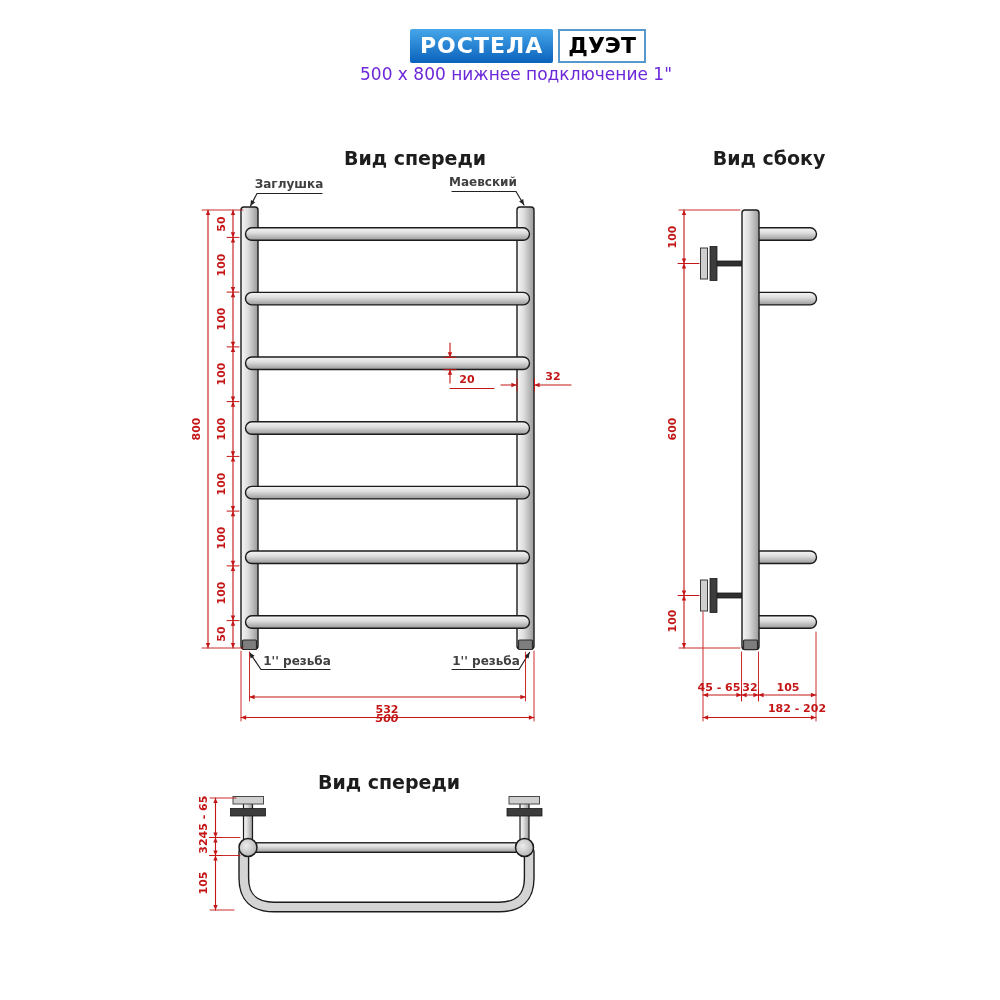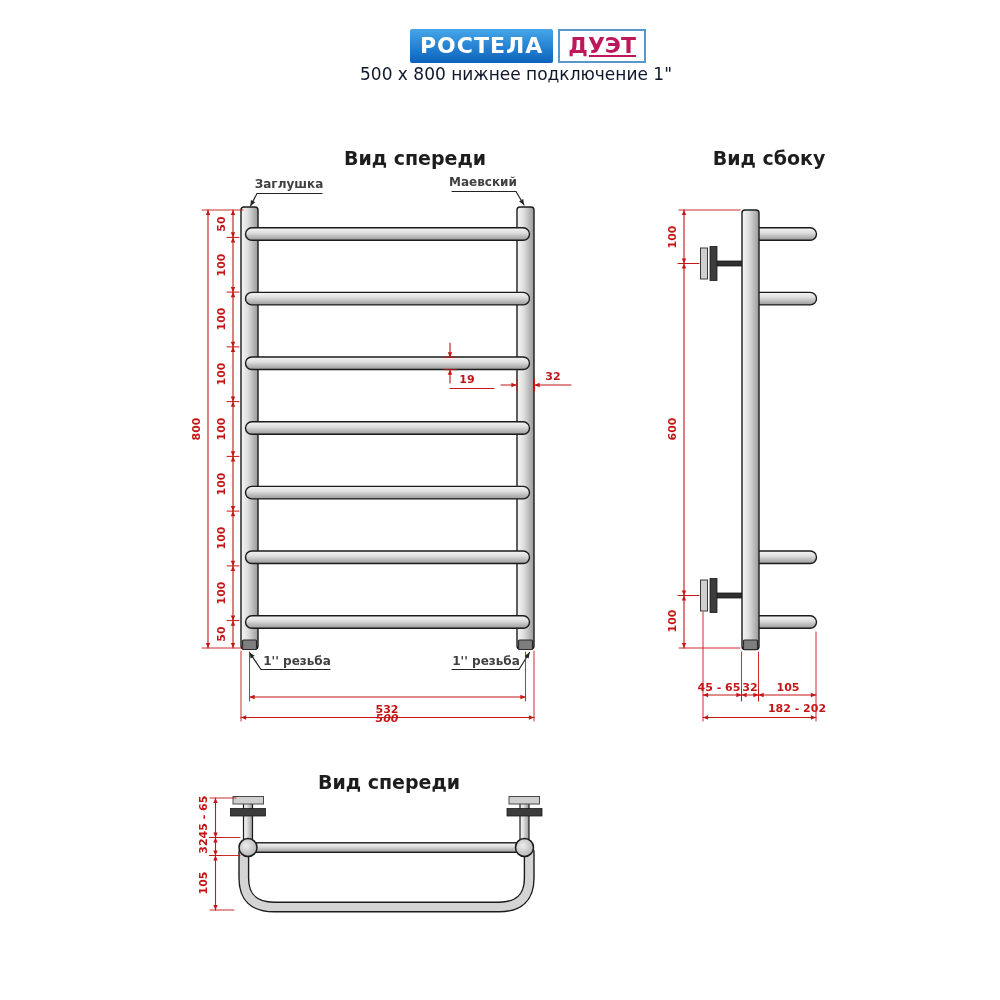--- a/index.html
+++ b/index.html
@@ -4,26 +4,26 @@
 <style>
   html,body{margin:0;padding:0;background:#ffffff;}
   #stage{position:relative;width:887px;height:1000px;background:#fff;overflow:hidden;
          font-family:"DejaVu Sans","Liberation Sans",sans-serif;}
   #draw{position:absolute;left:0;top:0;}
   .lbl{position:absolute;transform:translate(-50%,-50%);white-space:nowrap;line-height:1;}
   .rot{transform:translate(-50%,-50%) rotate(-90deg);}
   .dim{color:#c41616;font-size:11px;font-weight:bold;}
   .blk{color:#404040;font-size:12px;font-weight:bold;}
   .vtitle{color:#1d1d1d;font-size:19px;font-weight:bold;}
-  .subtitle{color:#0f172a;font-size:17px;}
+  .subtitle{color:#6d28d9;font-size:17px;}
   #logo{position:absolute;left:410px;top:29px;display:flex;gap:5px;align-items:stretch;}
   .brand{background:linear-gradient(#46a6e9,#0b62bc);color:#fff;font-size:22px;font-weight:bold;
          padding:4px 10px 5px 10px;border-radius:2px;letter-spacing:1px;}
-  .series{background:#fff;border:2px solid #5697cc;color:#be185d;font-size:22px;font-weight:bold;
-         padding:2px 8px 3px 8px;text-decoration:underline;}
+  .series{background:#fff;border:2px solid #5697cc;color:#000000;font-size:22px;font-weight:bold;
+         padding:2px 8px 3px 8px;}
 </style>
 </head>
 <body>
 
 <div id="stage">
 
 <svg id="draw" width="1000" height="1000" viewBox="0 0 1000 1000">
   <defs>
     <linearGradient id="gv" x1="0" y1="0" x2="0" y2="1">
       <stop offset="0" stop-color="#f6f6f6"></stop>
@@ -216,21 +216,21 @@
   <span class="lbl rot dim" style="left:196px;top:429px;">800</span>
   <span class="lbl rot dim" style="left:221px;top:224px;">50</span>
   <span class="lbl rot dim" style="left:221px;top:265px;">100</span>
   <span class="lbl rot dim" style="left:221px;top:319px;">100</span>
   <span class="lbl rot dim" style="left:221px;top:374px;">100</span>
   <span class="lbl rot dim" style="left:221px;top:429px;">100</span>
   <span class="lbl rot dim" style="left:221px;top:484px;">100</span>
   <span class="lbl rot dim" style="left:221px;top:538px;">100</span>
   <span class="lbl rot dim" style="left:221px;top:593px;">100</span>
   <span class="lbl rot dim" style="left:221px;top:634px;">50</span>
-  <span class="lbl dim" style="left:467px;top:379px;">19</span>
+  <span class="lbl dim" style="left:467px;top:379px;">20</span>
   <span class="lbl dim" style="left:553px;top:376px;">32</span>
   <span class="lbl dim" style="left:387px;top:718px;font-style:italic;">500</span>
   <span class="lbl dim" style="left:387px;top:709px;">532</span>
 
   <span class="lbl rot dim" style="left:672px;top:237px;">100</span>
   <span class="lbl rot dim" style="left:672px;top:429px;">600</span>
   <span class="lbl rot dim" style="left:672px;top:621px;">100</span>
   <span class="lbl dim" style="left:719px;top:687px;">45 - 65</span>
   <span class="lbl dim" style="left:750px;top:687px;">32</span>
   <span class="lbl dim" style="left:788px;top:687px;">105</span>

